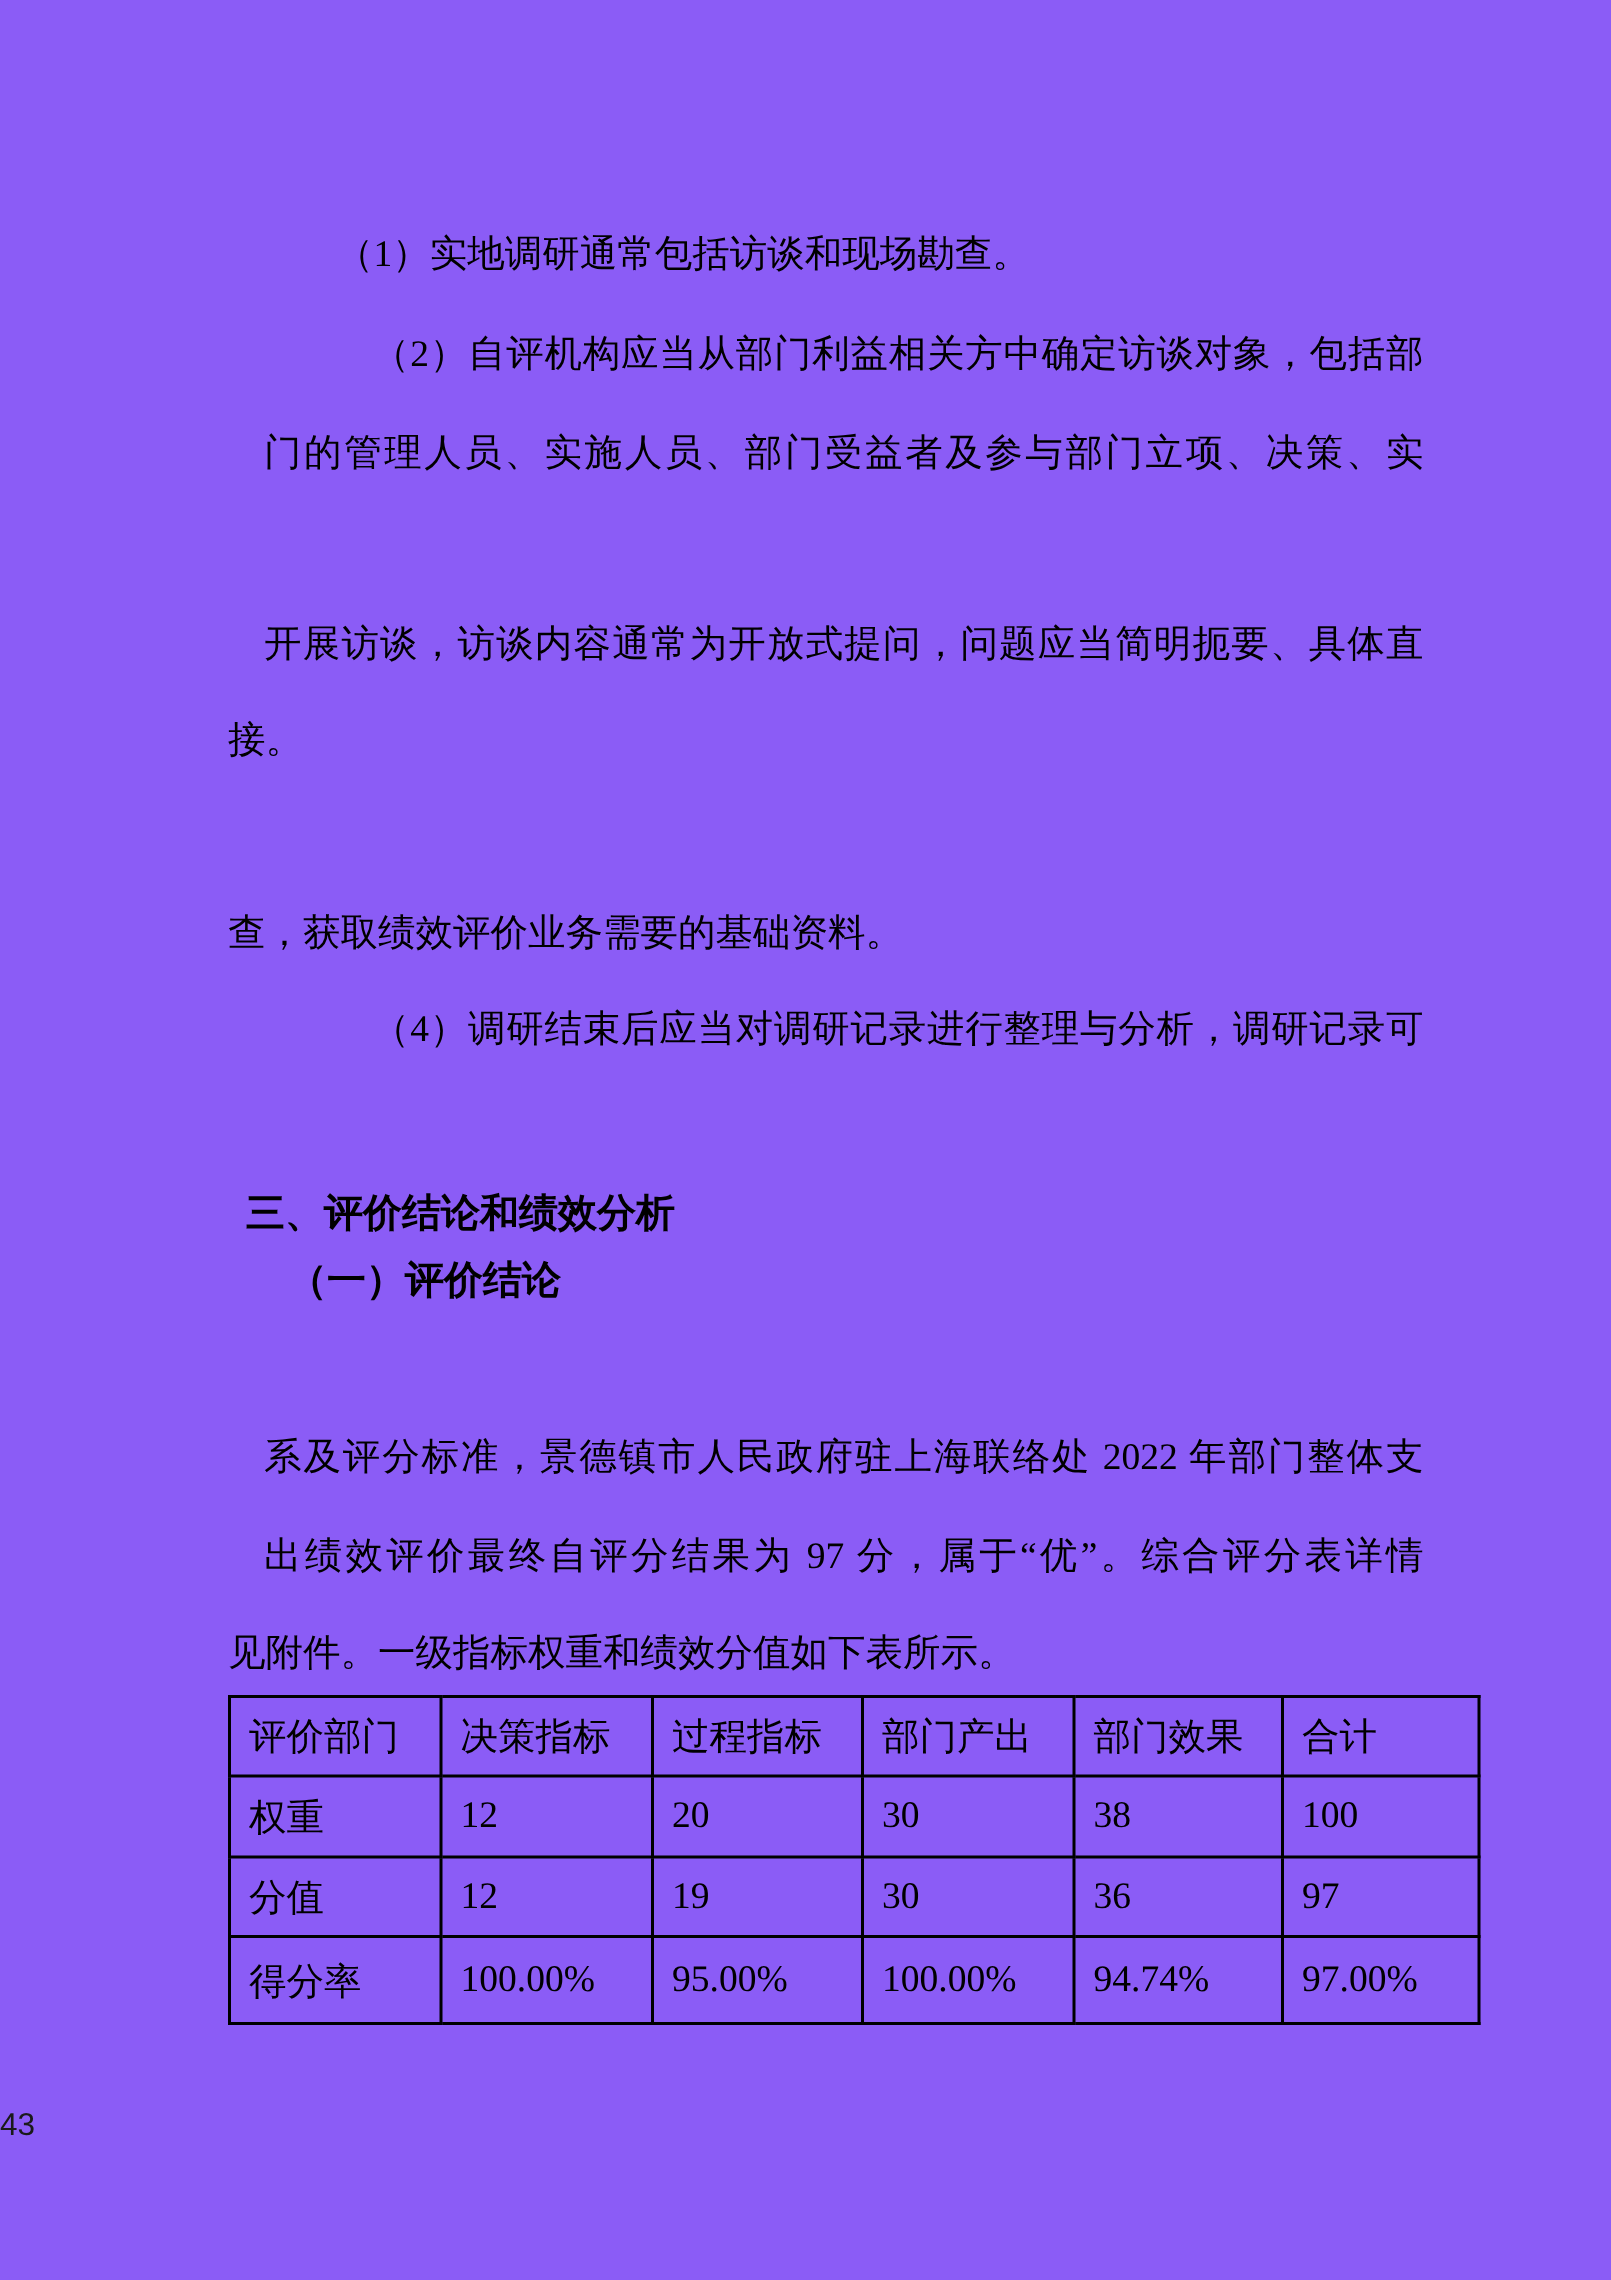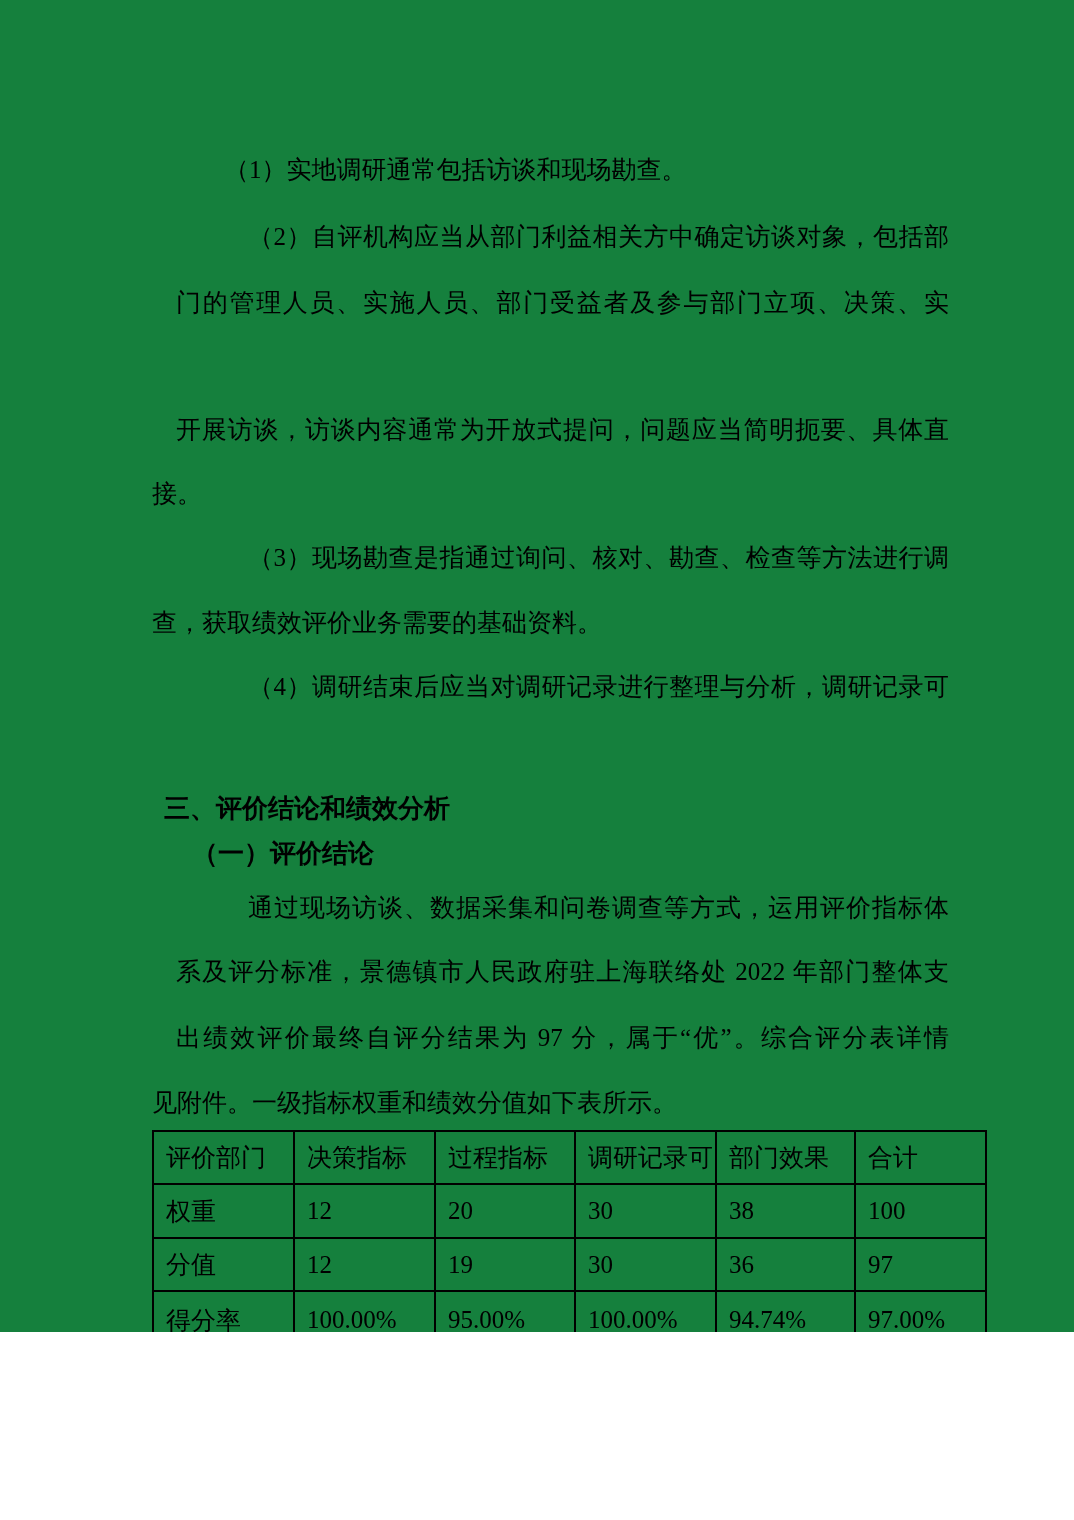--- a/index.html
+++ b/index.html
@@ -1,20 +1,20 @@
 <!DOCTYPE html>
 <html><head>
 <meta charset="utf-8">
 <style>
   html, body { margin: 0; padding: 0; background: #ffffff; }
   .page {
     position: relative;
     width: 1074px;
-    height: 1332px;
-    background: #15803d;
+    height: 1520px;
+    background: #8b5cf6;
     color: #000000;
     font-family: "Liberation Serif", "DejaVu Serif", serif;
     overflow: hidden;
   }
   .line {
     position: absolute;
     left: 152px;
     width: 773px;
     height: 64px;
     line-height: 64px;
@@ -67,47 +67,45 @@
 </head>
 <body>
 
 <div class="page">
 
   <div class="line indent2" style="top:138px">（1）实地调研通常包括访谈和现场勘查。</div>
   <div class="line indent2 justify" style="top:205px">（2）自评机构应当从部门利益相关方中确定访谈对象，包括部</div>
   <div class="line justify" style="top:271px">门的管理人员、实施人员、部门受益者及参与部门立项、决策、实施、</div>
   <div class="line justify" style="top:398px">开展访谈，访谈内容通常为开放式提问，问题应当简明扼要、具体直</div>
   <div class="line" style="top:462px">接。</div>
-  <div class="line indent2 justify" style="top:526px">（3）现场勘查是指通过询问、核对、勘查、检查等方法进行调</div>
   <div class="line" style="top:591px">查，获取绩效评价业务需要的基础资料。</div>
   <div class="line indent2 justify" style="top:655px">（4）调研结束后应当对调研记录进行整理与分析，调研记录可</div>
 
   <div class="line heading h-main" style="top:784px">三、评价结论和绩效分析</div>
   <div class="line heading h-sub" style="top:829px">（一）评价结论</div>
 
-  <div class="line indent2 justify" style="top:876px">通过现场访谈、数据采集和问卷调查等方式，运用评价指标体</div>
   <div class="line justify" style="top:940px">系及评分标准，景德镇市人民政府驻上海联络处 2022 年部门整体支</div>
   <div class="line justify" style="top:1006px">出绩效评价最终自评分结果为 97 分，属于“优”。综合评分表详情</div>
   <div class="line" style="top:1071px">见附件。一级指标权重和绩效分值如下表所示。</div>
 
   <table class="score-table">
     <colgroup>
       <col style="width:141px">
         <col style="width:141px">
         <col style="width:140px">
       <col style="width:141px">
         <col style="width:139px">
         <col style="width:131px">
     </colgroup>
     <tbody>
       <tr style="height:53px">
         <td>评价部门</td>
         <td>决策指标</td>
         <td>过程指标</td>
-        <td>调研记录可</td>
+        <td>部门产出</td>
         <td>部门效果</td>
         <td>合计</td>
       </tr>
       <tr style="height:54px">
         <td>权重</td>
         <td>12</td>
         <td>20</td>
         <td>30</td>
         <td>38</td>
         <td>100</td>

